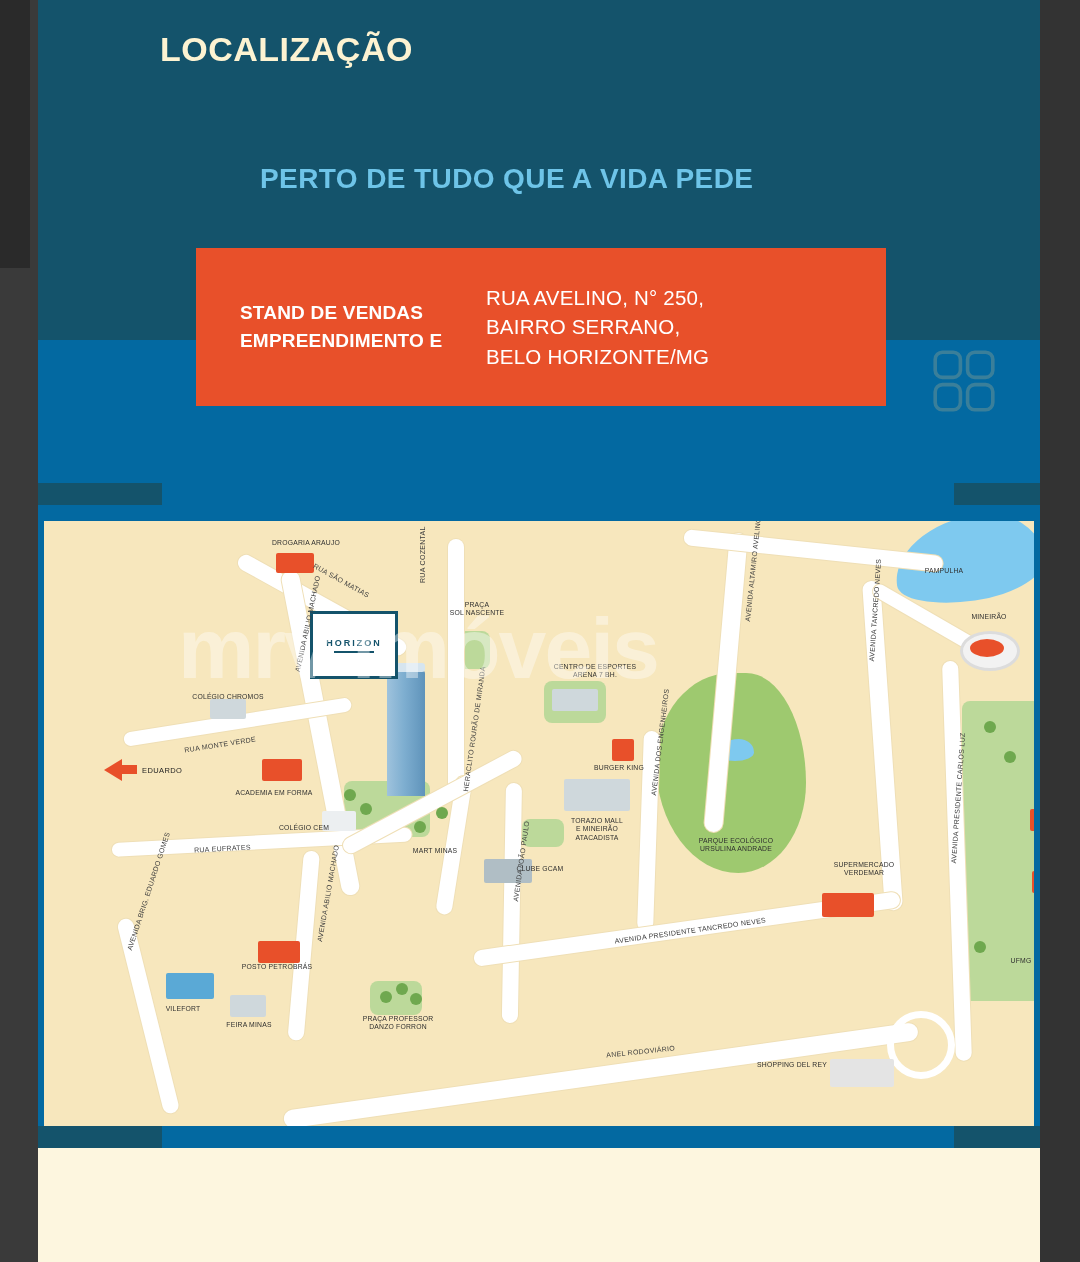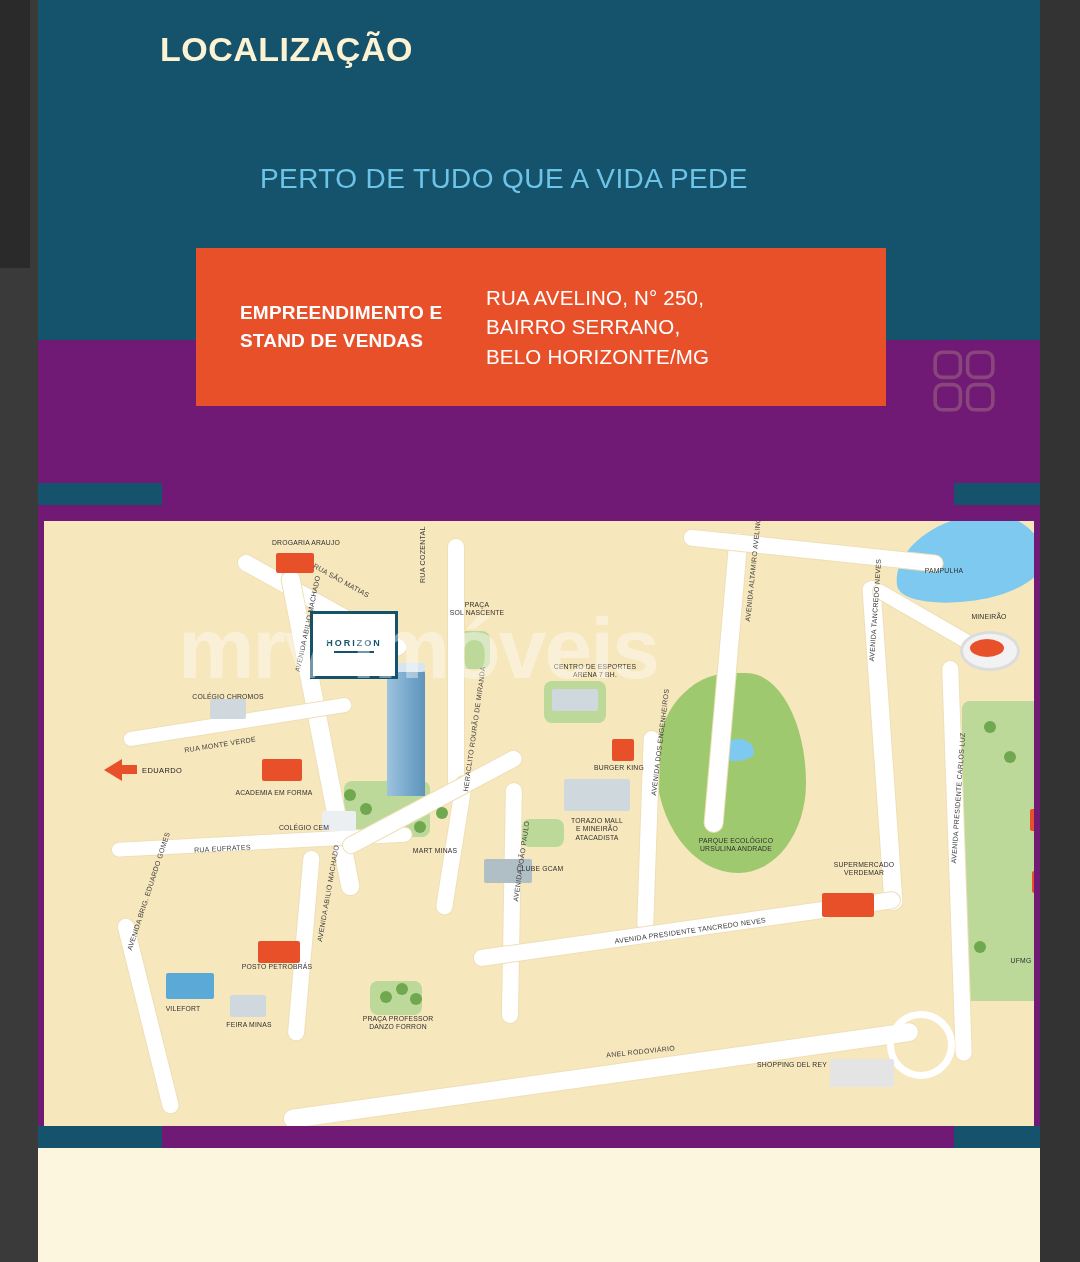--- a/index.html
+++ b/index.html
@@ -36,21 +36,21 @@
     position: absolute;
     right: 0; top: 0;
     width: 40px; height: 1262px;
     background: #333;
   }
   .slide {
     position: absolute;
     left: 38px; top: 0;
     width: 1002px;
     height: 1262px;
-    background: #701a75;
+    background: #0369a1;
     overflow: hidden;
   }
   
   .teal-band {
     position: absolute;
     left: 0; top: 0;
     width: 1002px;
     height: 340px;
     background: #14536b;
   }
@@ -59,21 +59,21 @@
     left: 122px; top: 30px;
     font-size: 34px;
     font-weight: bold;
     letter-spacing: 0.5px;
     color: #fdf3d2;
   }
   .subtitle {
     position: absolute;
     left: 222px; top: 163px;
     font-size: 28px;
-    font-weight: normal;
+    font-weight: bold;
     letter-spacing: 0.4px;
     color: #6ec4e8;
   }
   .address-box {
     position: absolute;
     left: 158px; top: 248px;
     width: 690px;
     height: 158px;
     background: #e8502a;
     display: flex;
@@ -279,22 +279,22 @@
 
   <div class="slide">
 
     <div class="teal-band"></div>
 
     <div class="title">LOCALIZAÇÃO</div>
     <div class="subtitle">PERTO DE TUDO QUE A VIDA PEDE</div>
 
     <div class="address-box">
       <div class="address-label">
+        <div>STAND DE  VENDAS</div>
         <div>EMPREENDIMENTO E</div>
-        <div>STAND DE  VENDAS</div>
       </div>
       <div class="address-value">
         <div>RUA AVELINO,  N° 250,</div>
         <div>BAIRRO SERRANO,</div>
         <div>BELO HORIZONTE/MG</div>
       </div>
     </div>
 
     <svg class="monogram" viewBox="0 0 100 100">
       <g fill="none" stroke="#c9b98b" stroke-width="5">

